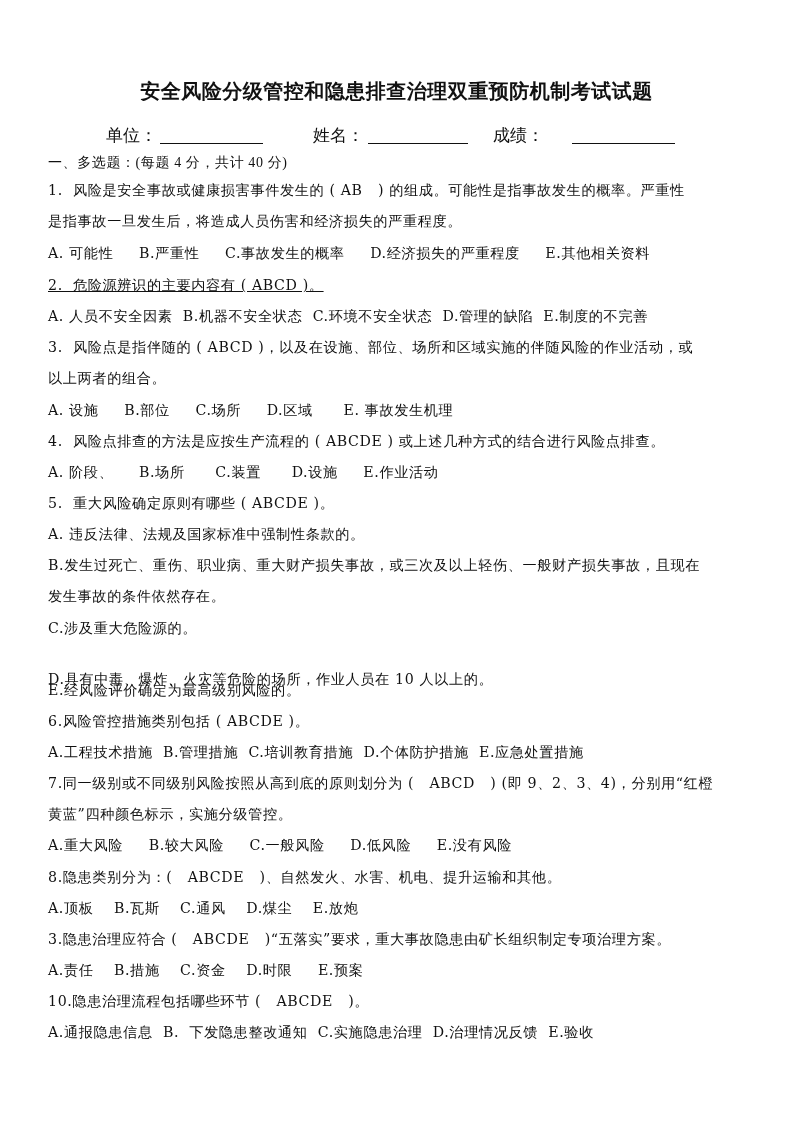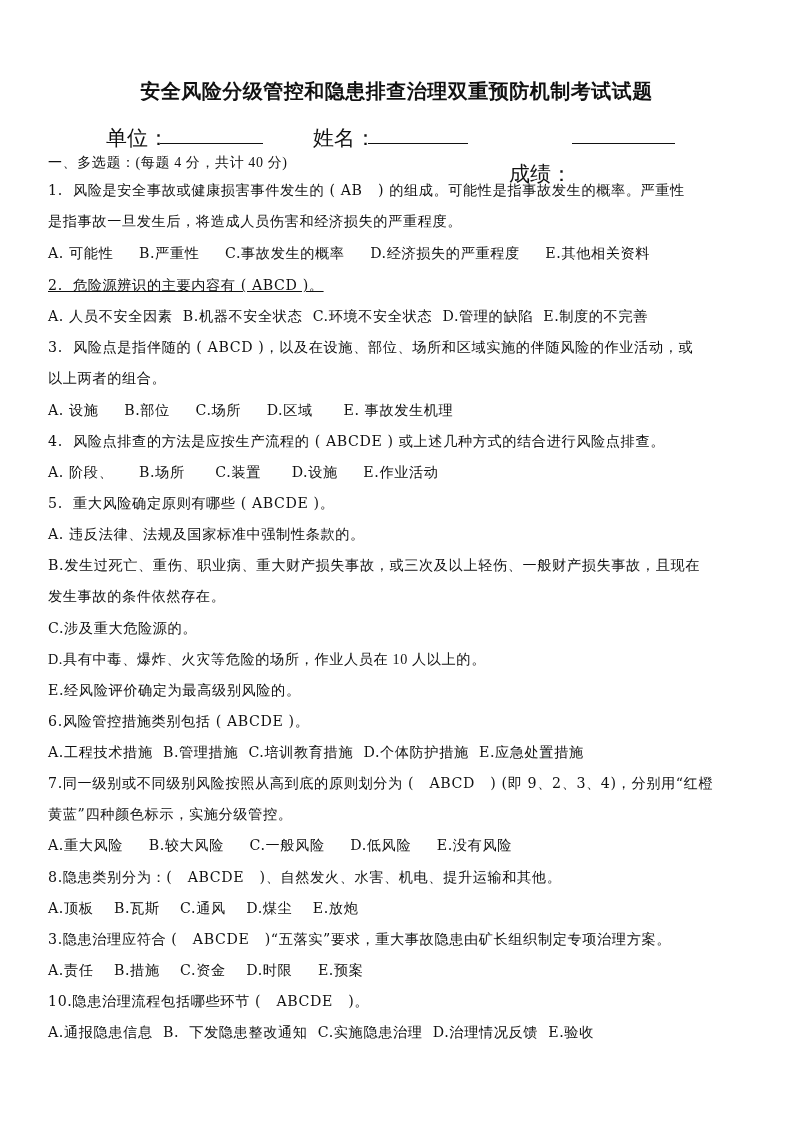--- a/index.html
+++ b/index.html
@@ -1,56 +1,56 @@
 <!DOCTYPE html>
 <html><head>
 <meta charset="utf-8">
 <style>
   html, body { margin:0; padding:0; background:#ffffff; }
   body { width:793px; height:1122px; position:relative; overflow:hidden;
          font-family: "DejaVu Serif", "Liberation Serif", serif; color:#111; }
   .title { position:absolute; left:0; top:78px; width:793px; text-align:center;
            font-family:"DejaVu Sans", sans-serif; font-weight:bold; font-size:20px; letter-spacing:0.5px; }
-  .field-label { position:absolute; top:124px; font-family:"DejaVu Sans", sans-serif; font-size:21px; }
+  .field-label { position:absolute; top:124px; font-family:"DejaVu Sans", sans-serif; font-size:17px; }
   .field-line { position:absolute; top:143px; height:0; border-bottom:1.2px solid #111; }
   .line { position:absolute; left:48px; font-size:14.2px; white-space:pre; letter-spacing:0.6px; }
   .section { font-family:Liberation Serif, serif; font-size:14px; }
 </style>
 </head>
 <body>
 
 <div class="title">安全风险分级管控和隐患排查治理双重预防机制考试试题</div>
 
 <div class="field-label" style="left:106px;">单位：</div>
 <div class="field-line" style="left:160px; width:103px;"></div>
 
 <div class="field-label" style="left:313px;">姓名：</div>
 <div class="field-line" style="left:368px; width:100px;"></div>
 
-<div class="field-label" style="left:509px;margin-top:36px;">成绩：</div>
+<div class="field-label" style="left:493px;">成绩：</div>
 <div class="field-line" style="left:572px; width:103px;"></div>
 
 <div class="line section" style="top:154px;">一、多选题：(每题 4 分，共计 40 分)</div>
 
 <div class="line" style="top:181px;">1.  风险是安全事故或健康损害事件发生的 ( AB   ) 的组成。可能性是指事故发生的概率。严重性</div>
 <div class="line" style="top:212px;">是指事故一旦发生后，将造成人员伤害和经济损失的严重程度。</div>
 <div class="line" style="top:244px;">A. 可能性     B.严重性     C.事故发生的概率     D.经济损失的严重程度     E.其他相关资料</div>
 <div class="line" style="top:276px;text-decoration:underline;">2.  危险源辨识的主要内容有 ( ABCD )。</div>
 <div class="line" style="top:307px;">A. 人员不安全因素  B.机器不安全状态  C.环境不安全状态  D.管理的缺陷  E.制度的不完善</div>
 <div class="line" style="top:338px;text-align:center;">3.  风险点是指伴随的 ( ABCD )，以及在设施、部位、场所和区域实施的伴随风险的作业活动，或</div>
 <div class="line" style="top:369px;">以上两者的组合。</div>
 <div class="line" style="top:401px;">A. 设施     B.部位     C.场所     D.区域      E. 事故发生机理</div>
 <div class="line" style="top:432px;">4.  风险点排查的方法是应按生产流程的 ( ABCDE ) 或上述几种方式的结合进行风险点排查。</div>
 <div class="line" style="top:463px;">A. 阶段、     B.场所      C.装置      D.设施     E.作业活动</div>
 <div class="line" style="top:494px;">5.  重大风险确定原则有哪些 ( ABCDE )。</div>
 <div class="line" style="top:525px;">A. 违反法律、法规及国家标准中强制性条款的。</div>
 <div class="line" style="top:556px;">B.发生过死亡、重伤、职业病、重大财产损失事故，或三次及以上轻伤、一般财产损失事故，且现在</div>
 <div class="line" style="top:587px;">发生事故的条件依然存在。</div>
 <div class="line" style="top:619px;">C.涉及重大危险源的。</div>
-<div class="line" style="top:650px;font-family:Liberation Serif, serif;">D.具有中毒、爆炸、火灾等危险的场所，作业人员在 10 人以上的。</div>
+<div class="line" style="top:670px;">D.具有中毒、爆炸、火灾等危险的场所，作业人员在 10 人以上的。</div>
 <div class="line" style="top:681px;">E.经风险评价确定为最高级别风险的。</div>
 <div class="line" style="top:712px;">6.风险管控措施类别包括 ( ABCDE )。</div>
 <div class="line" style="top:743px;">A.工程技术措施  B.管理措施  C.培训教育措施  D.个体防护措施  E.应急处置措施</div>
 <div class="line" style="top:774px;">7.同一级别或不同级别风险按照从高到底的原则划分为 (   ABCD   ) (即 9、2、3、4)，分别用“红橙</div>
 <div class="line" style="top:805px;">黄蓝”四种颜色标示，实施分级管控。</div>
 <div class="line" style="top:836px;">A.重大风险     B.较大风险     C.一般风险     D.低风险     E.没有风险</div>
 <div class="line" style="top:868px;">8.隐患类别分为：(   ABCDE   )、自然发火、水害、机电、提升运输和其他。</div>
 <div class="line" style="top:899px;">A.顶板    B.瓦斯    C.通风    D.煤尘    E.放炮</div>
 <div class="line" style="top:930px;">3.隐患治理应符合 (   ABCDE   )“五落实”要求，重大事故隐患由矿长组织制定专项治理方案。</div>
 <div class="line" style="top:961px;">A.责任    B.措施    C.资金    D.时限     E.预案</div>

